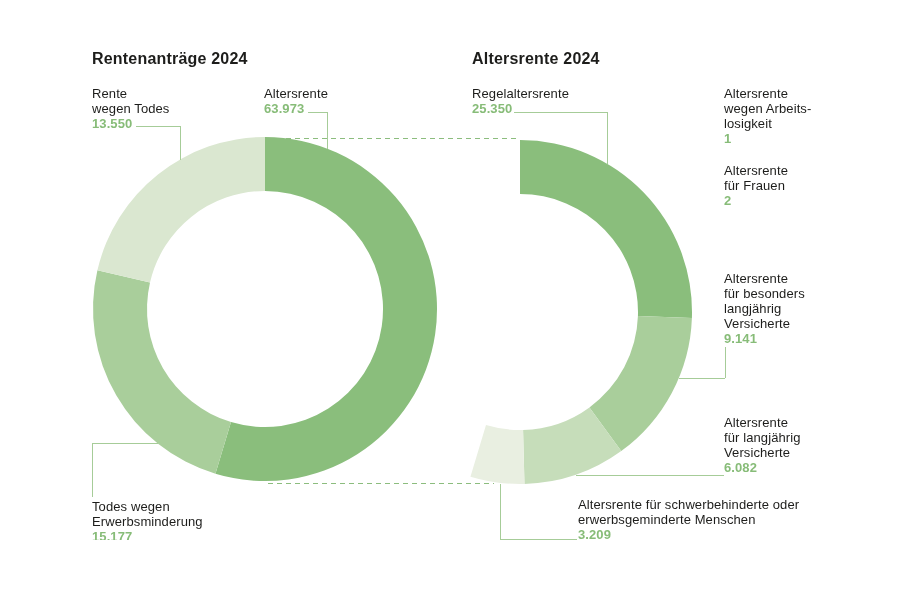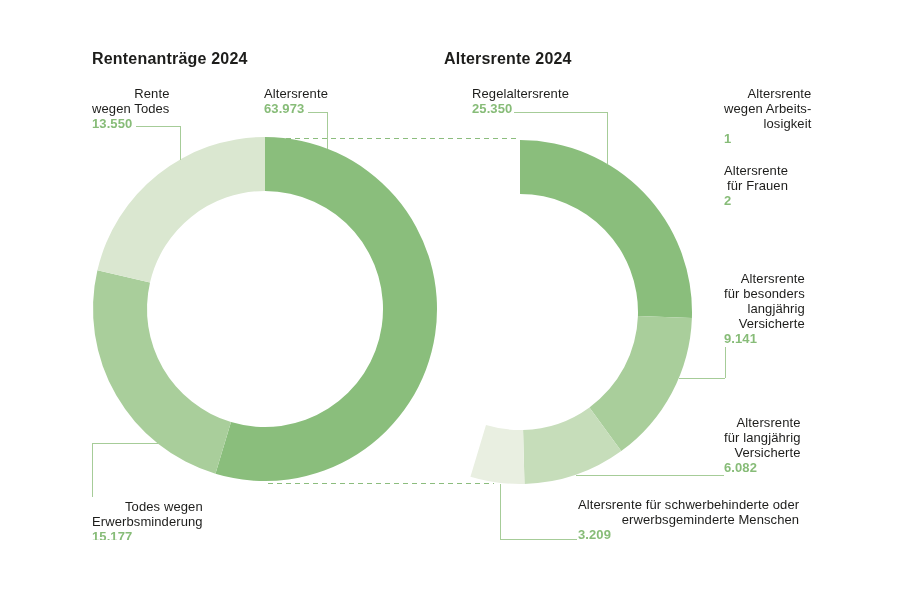--- a/index.html
+++ b/index.html
@@ -6,21 +6,21 @@
   .stage{
     position:relative;width:900px;height:540px;background:#ffffff;
     font-family:"Liberation Sans",sans-serif;overflow:hidden;color:#1d1d1b;
   }
   .chart-title{
     position:absolute;font-size:16px;font-weight:700;color:#1d1d1b;letter-spacing:.2px;
   }
   .ann{
     position:absolute;font-size:13px;line-height:15px;letter-spacing:.1px;color:#1d1d1b;
   }
-  .ann-label{display:block;white-space:pre-line;font-weight:400;text-align:right;}
+  .ann-label{display:block;white-space:pre-line;font-weight:400;}
   .ann-value{display:block;white-space:pre-line;font-weight:700;color:#87bc78;}
   .donut-svg{position:absolute;left:0;top:0;}
   .line{position:absolute;background:#a6cc98;}
   .hline{height:1px;}
   .vline{width:1px;}
   .dash{
     position:absolute;height:1px;
     background:repeating-linear-gradient(90deg,#8cbd7e 0 5px,transparent 5px 9px);
   }
 </style>
@@ -42,21 +42,21 @@
         <path d="M 691.90 318.00 A 172 172 0 0 1 621.23 451.06 L 589.45 407.40 A 118 118 0 0 0 637.93 316.12 Z" fill="#a9ce9b"></path>
         <path d="M 621.23 451.06 A 172 172 0 0 1 524.47 483.94 L 523.07 429.96 A 118 118 0 0 0 589.45 407.40 Z" fill="#c6ddba"></path>
         <path d="M 524.47 483.94 A 172 172 0 0 1 470.44 476.70 L 486.00 424.99 A 118 118 0 0 0 523.07 429.96 Z" fill="#e9efe1"></path>
       </g>
   </svg>
 
   <div class="dash" style="left:268px;top:138px;width:248px;"></div>
   <div class="dash" style="left:268px;top:483px;width:226px;"></div>
 
   <div class="chart-title" style="left:92px;top:50px;">Rentenanträge 2024</div>
-  <div class="chart-title" style="left:444px;top:50px;">Altersrente 2024</div>
+  <div class="chart-title" style="left:472px;top:50px;">Altersrente 2024</div>
 
   <div class="ann" style="left:92px;top:86px;">
     <span class="ann-label">Rente
 wegen Todes</span>
     <span class="ann-value">13.550</span>
   </div>
   <div class="ann" style="left:264px;top:86px;">
     <span class="ann-label">Altersrente</span>
     <span class="ann-value">63.973</span>
   </div>

